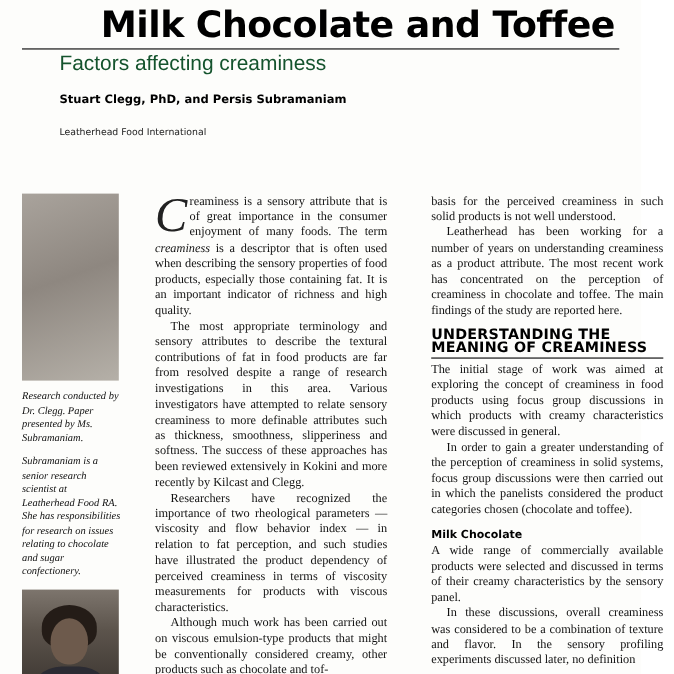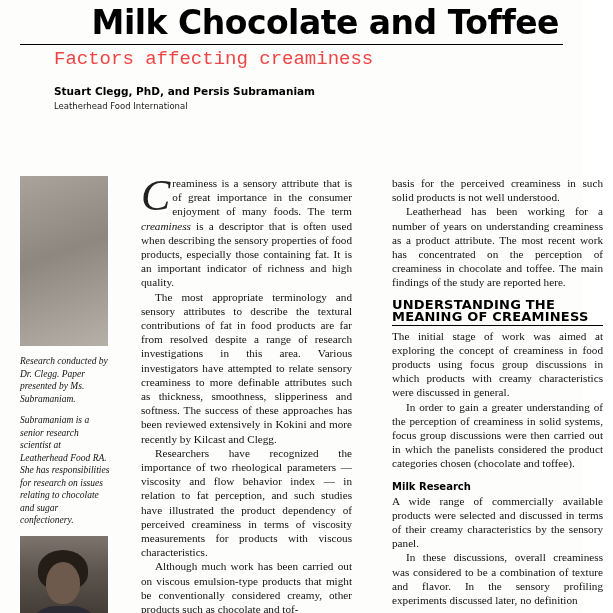--- a/index.html
+++ b/index.html
@@ -32,45 +32,45 @@
     font-weight: bold;
     font-size: 33px;
     line-height: 38px;
     letter-spacing: -0.5px;
     color: #000000;
     margin: 0 0 2px 0;
     text-align: right;
     padding-right: 4px;
   }
   .subtitle {
-    font-family: Liberation Mono, monospace;
+    font-family: Liberation Sans, sans-serif;
     font-size: 19px;
     line-height: 24px;
-    color: #ef4444;
+    color: #14532d;
     margin: 2px 0 0 34px;
   }
   .rule {
     border: 0;
     border-top: 1px solid #000;
     margin: 0;
   }
   .authors {
     font-family: "DejaVu Sans", sans-serif;
     font-weight: bold;
     font-size: 10.5px;
     line-height: 14px;
     color: #000;
     margin: 13px 0 0 34px;
   }
   .affiliation {
     font-family: "DejaVu Sans", sans-serif;
     font-size: 8.5px;
     line-height: 12px;
     color: #222;
-    margin: 2px 0 0 34px;
+    margin: 17px 0 0 34px;
   }
 
   
   .body-area {
     position: absolute;
     top: 160px;
     left: 20px;
     right: 20px;
     bottom: 0;
   }
@@ -235,20 +235,20 @@
     <div class="col right">
       <p class="first">basis for the perceived creaminess in such solid products is not well understood.</p>
       <p>Leatherhead has been working for a number of years on understanding creaminess as a product attribute. The most recent work has concentrated on the perception of creaminess in chocolate and toffee. The main findings of the study are reported here.</p>
 
       <div class="section-head">UNDERSTANDING THE MEANING OF CREAMINESS</div>
       <hr class="head-rule">
 
       <p class="first">The initial stage of work was aimed at exploring the concept of creaminess in food products using focus group discussions in which products with creamy characteristics were discussed in general.</p>
       <p>In order to gain a greater understanding of the perception of creaminess in solid systems, focus group discussions were then carried out in which the panelists considered the product categories chosen (chocolate and toffee).</p>
 
-      <div class="sub-head">Milk Research</div>
+      <div class="sub-head">Milk Chocolate</div>
 
       <p class="first">A wide range of commercially available products were selected and discussed in terms of their creamy characteristics by the sensory panel.</p>
       <p>In these discussions, overall creaminess was considered to be a combination of texture and flavor. In the sensory profiling experiments discussed later, no definition</p>
     </div>
 
   </div>
 </div>
 
 </body></html>

